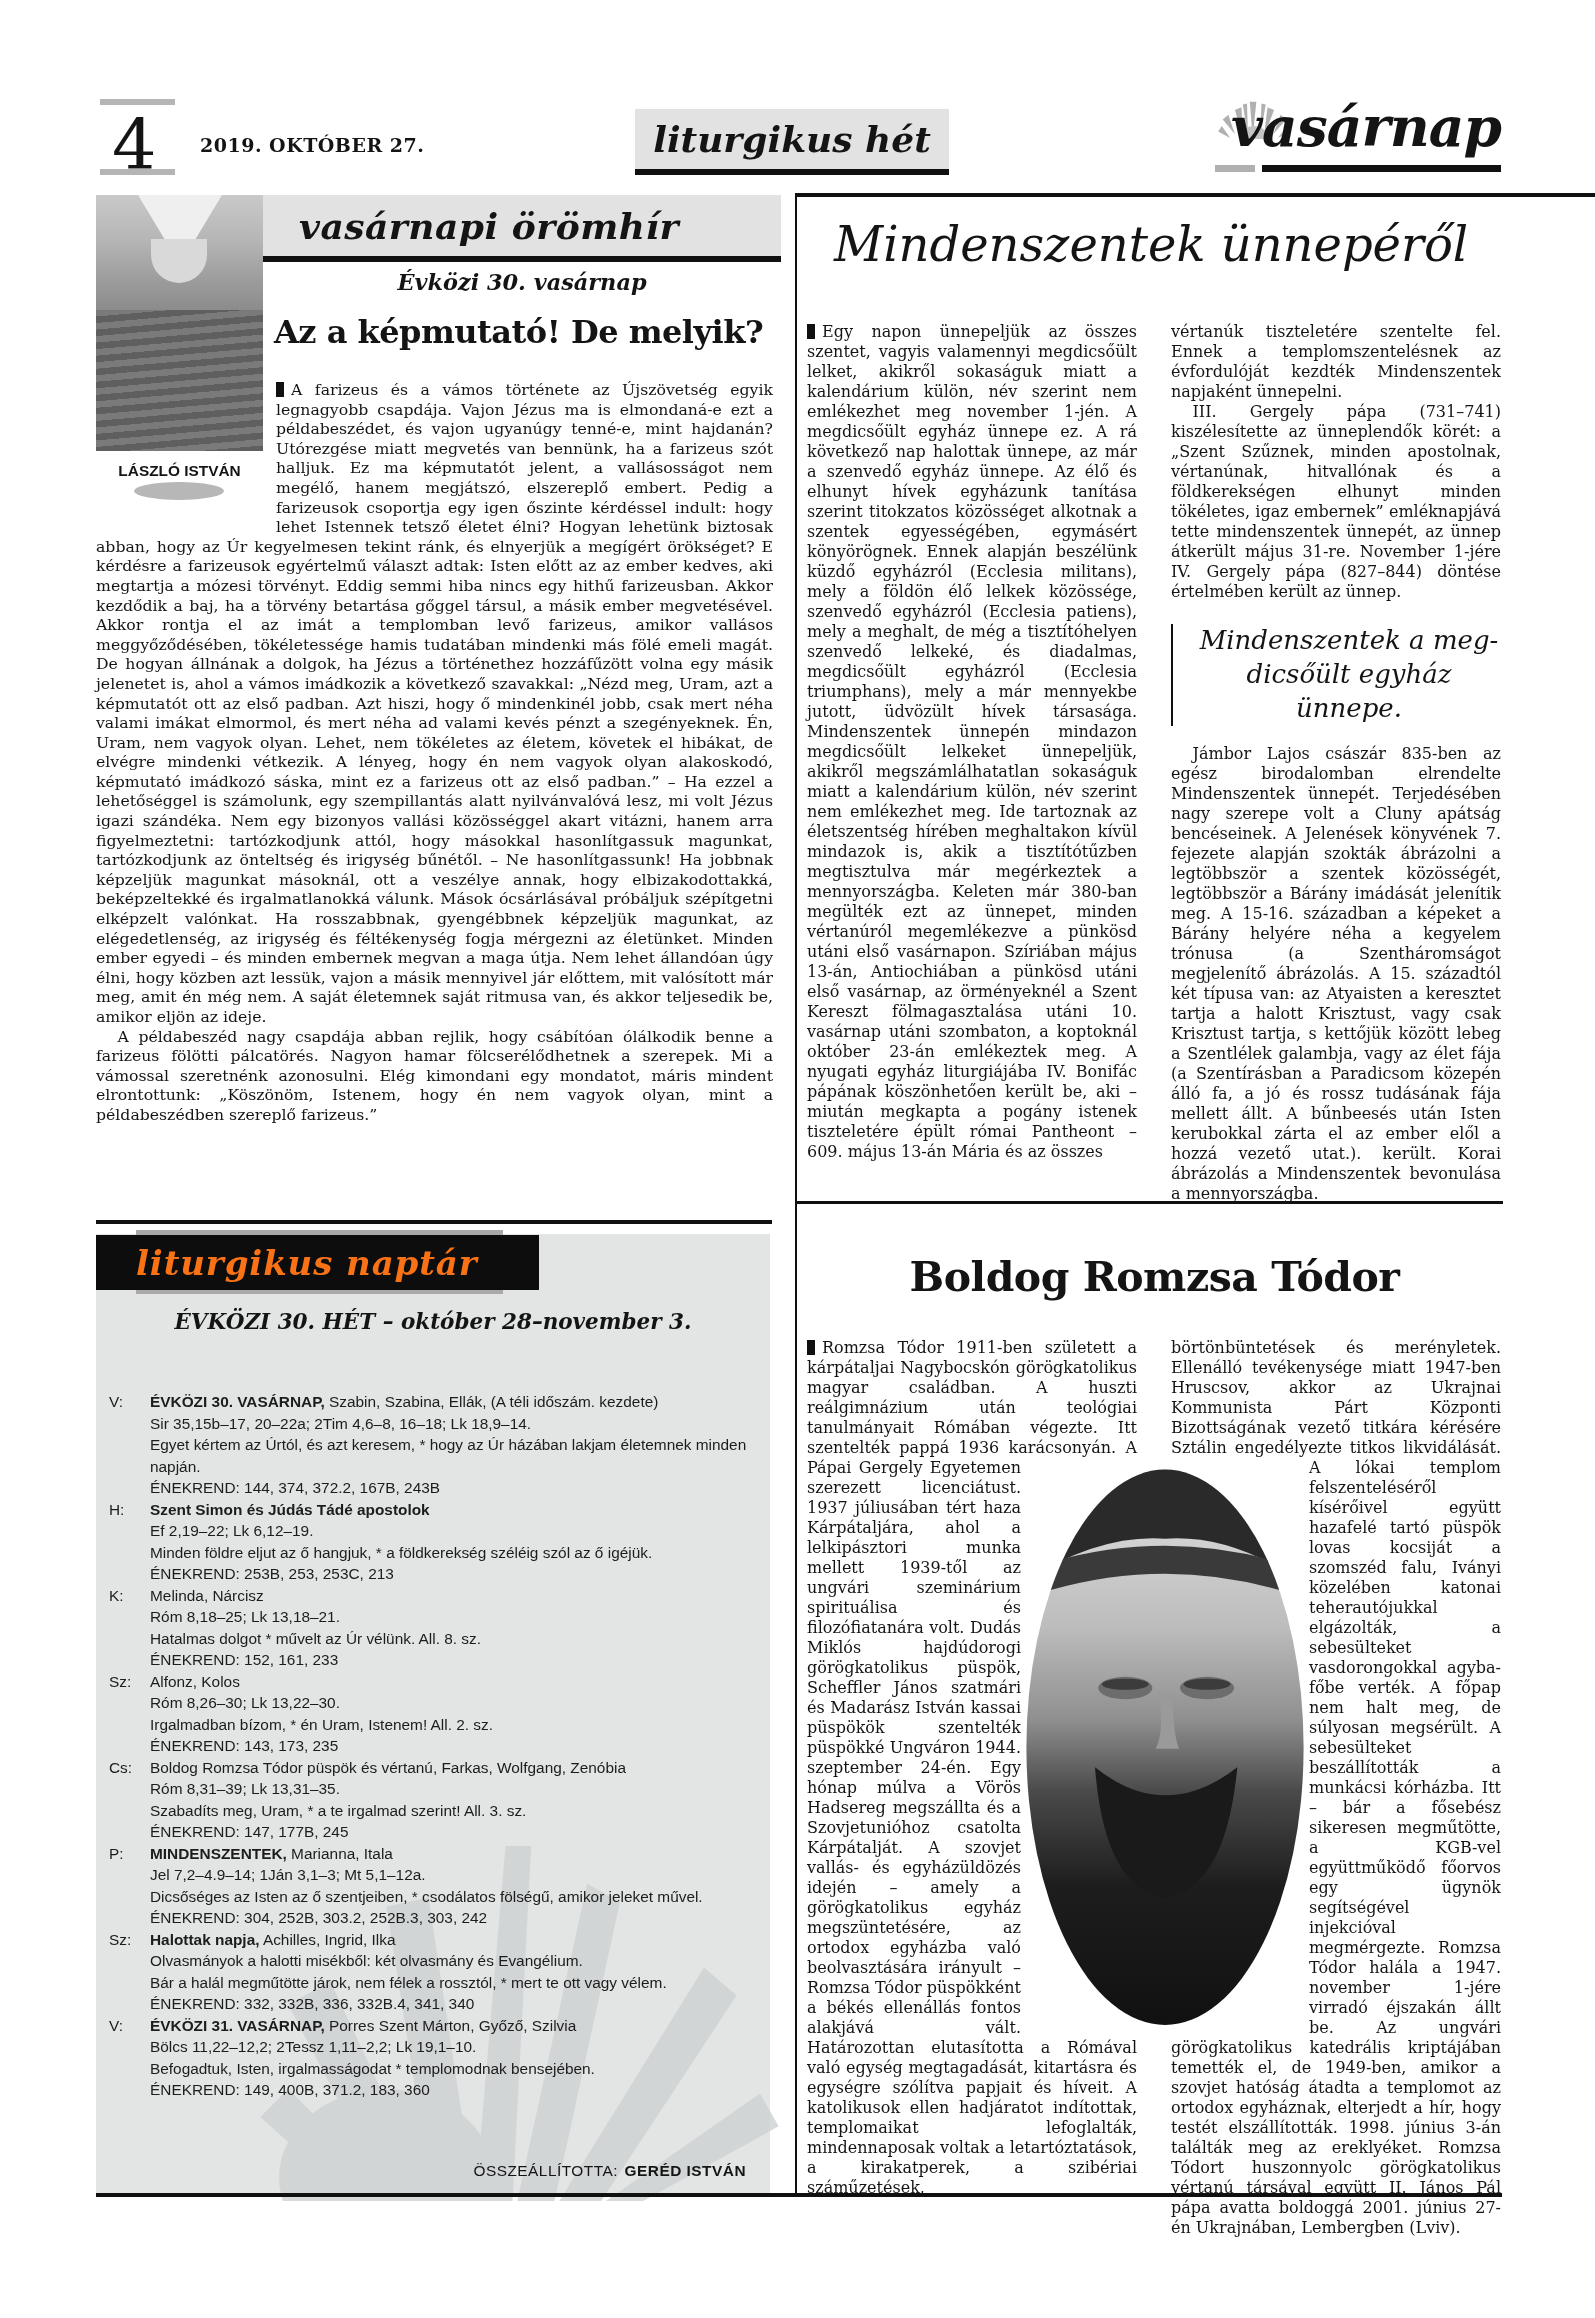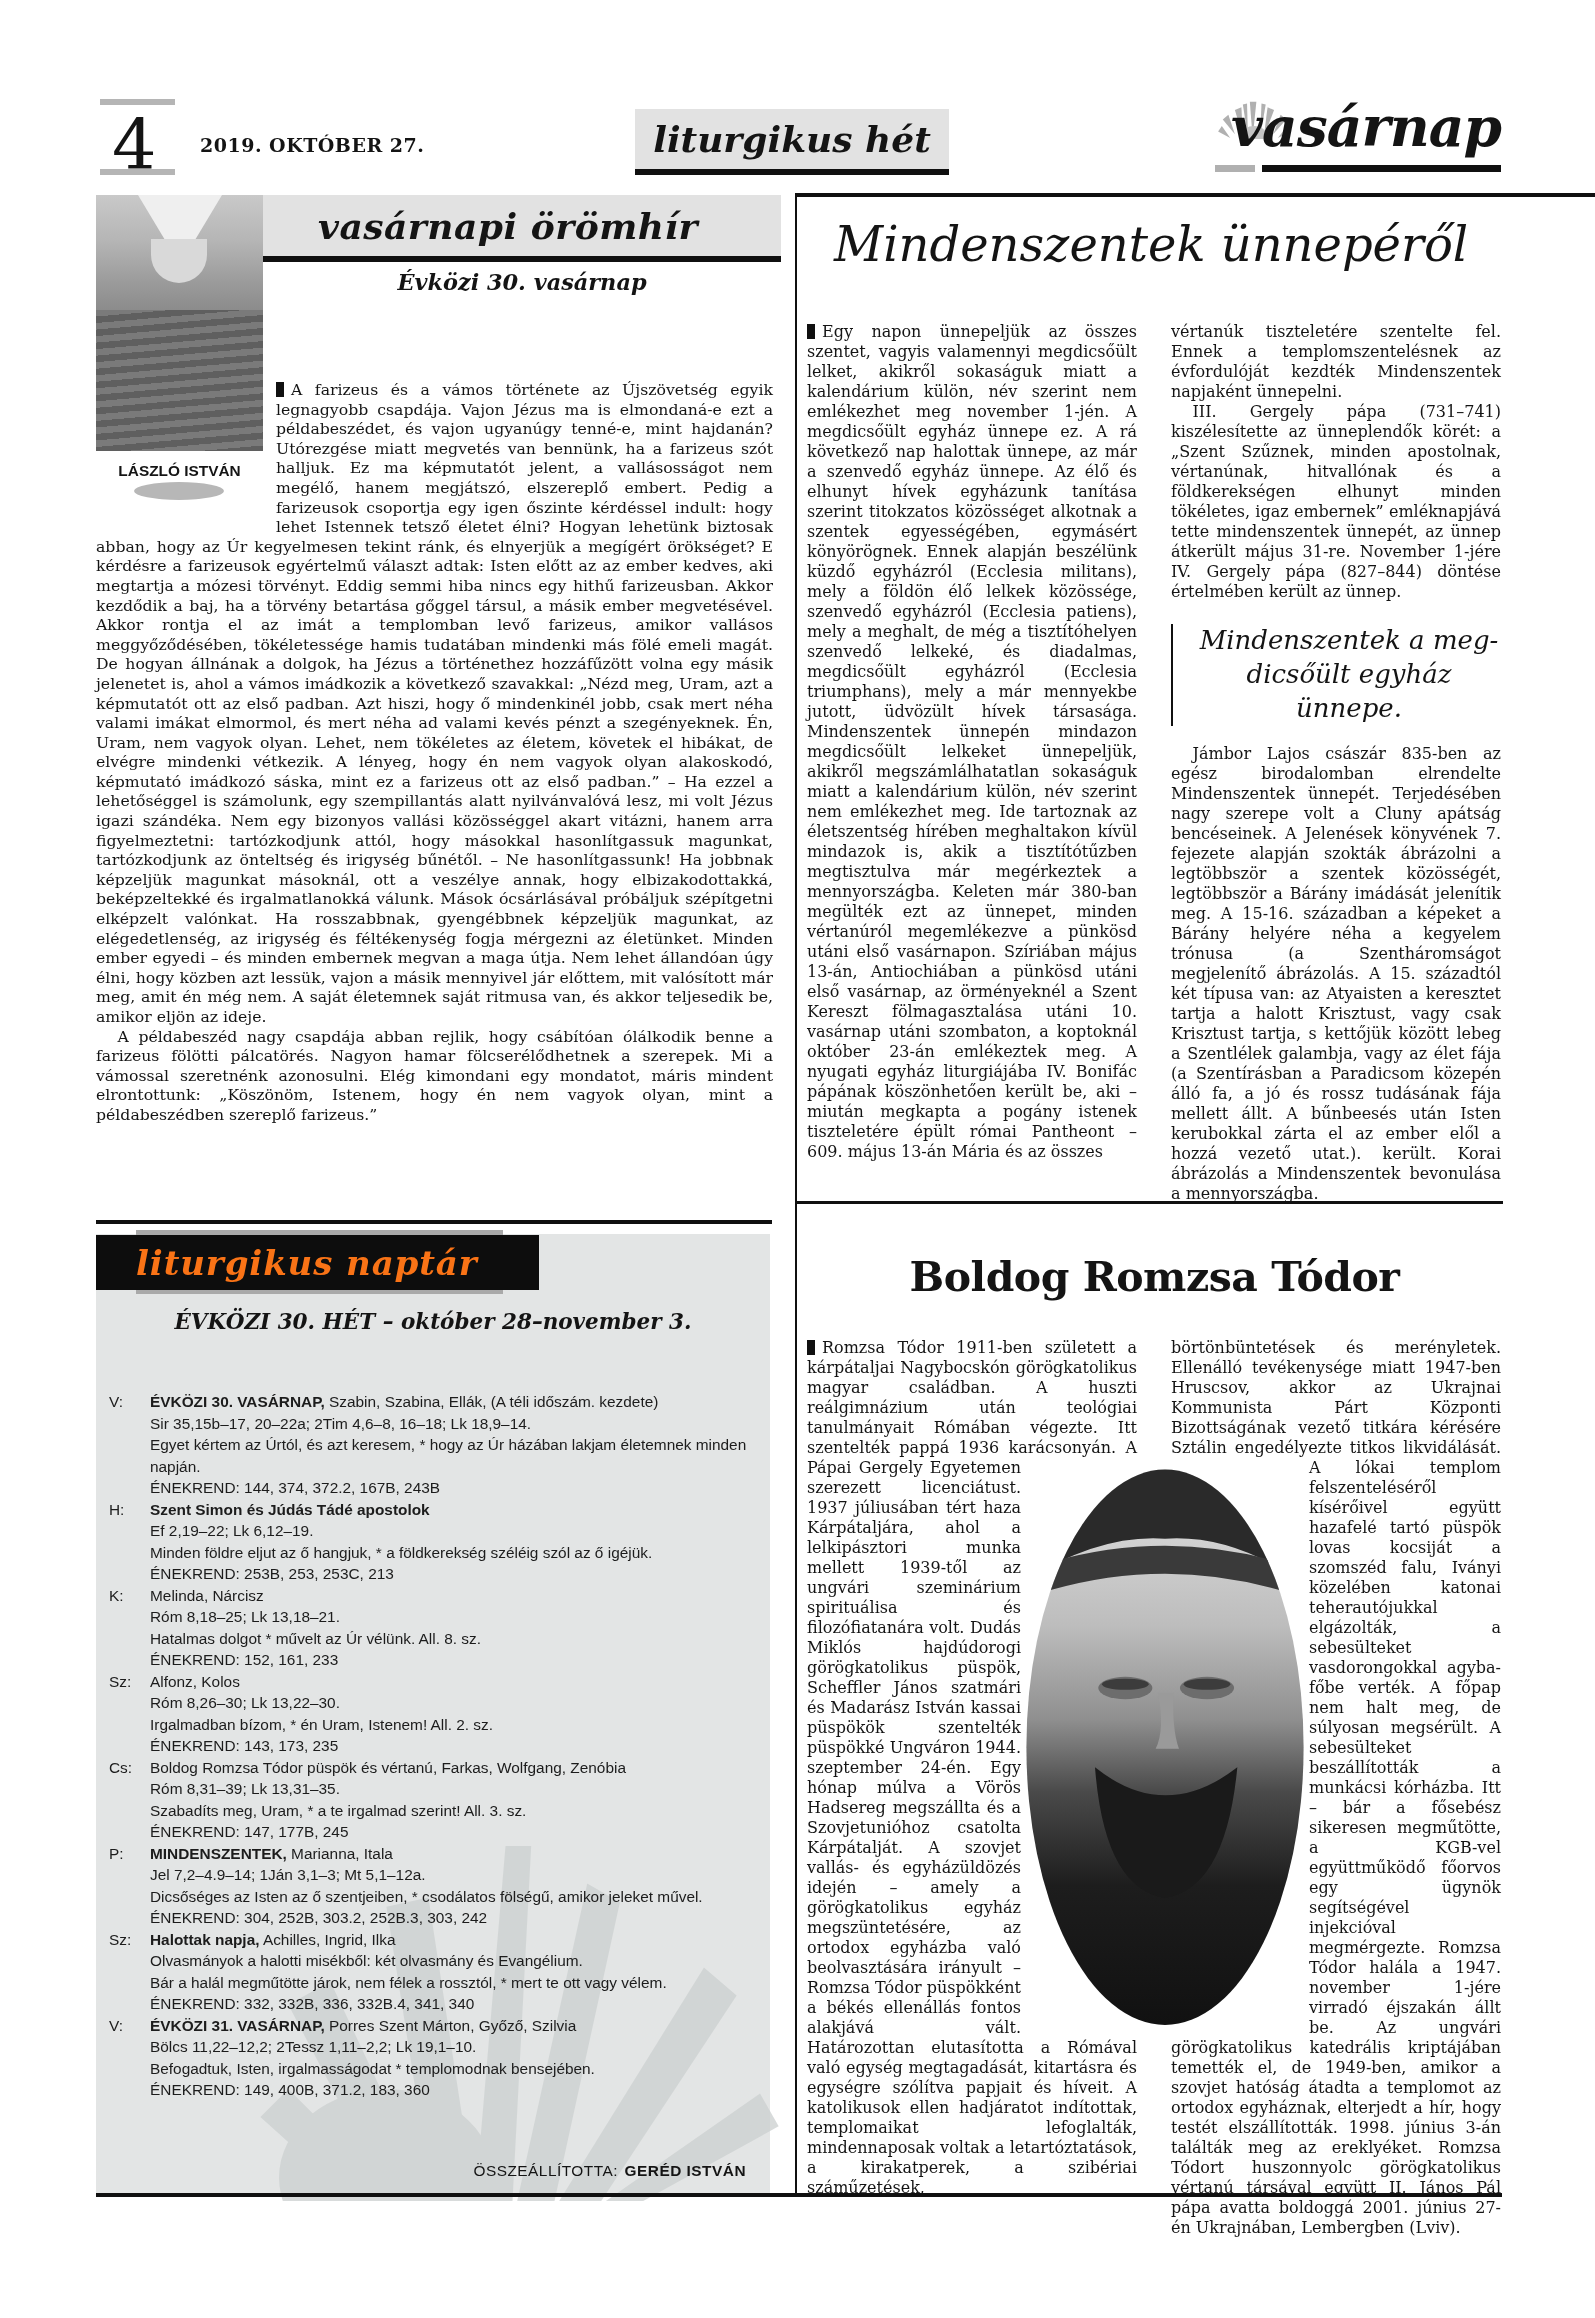--- a/index.html
+++ b/index.html
@@ -23,21 +23,21 @@
   .rule-left{position:absolute;left:96px;top:1220px;width:676px;height:3.7px;background:#101010;}
   .rule-bottom{position:absolute;left:96px;top:2193px;width:1406px;height:4.2px;background:#101010;}
 
   
   .photo{position:absolute;left:96px;top:195px;width:167px;height:256px;background:
     linear-gradient(180deg,#c9c9c9 0%,#b5b5b5 18%,#9b9b9b 34%,#7d7d7d 55%,#6a6a6a 75%,#5c5c5c 100%);}
   .photo .collar{position:absolute;left:42px;top:0;width:0;height:0;border-left:42px solid transparent;border-right:42px solid transparent;border-top:70px solid #efefef;}
   .photo .sweater{position:absolute;left:0;bottom:0;width:100%;height:55%;background:repeating-linear-gradient(175deg,#7a7a7a 0 6.5px,#5f5f5f 6.5px 13px);}
   .photo .neck{position:absolute;left:55px;top:44px;width:56px;height:44px;background:#d9d9d9;border-radius:0 0 28px 28px;}
   .oromhir-band{position:absolute;left:263px;top:195px;width:518px;height:61px;background:#e2e2e2;border-bottom:6px solid #101010;display:flex;align-items:center;}
-  .oromhir-band span{font-family:"DejaVu Serif",serif;font-style:italic;font-weight:bold;font-size:36px;padding-left:36px;letter-spacing:0.5px;margin-left:19px;}
+  .oromhir-band span{font-family:"DejaVu Serif",serif;font-style:italic;font-weight:bold;font-size:36px;padding-left:36px;letter-spacing:0.5px;}
   .kicker{position:absolute;left:263px;top:269px;width:518px;text-align:center;font-family:"DejaVu Serif",serif;font-style:italic;font-weight:bold;font-size:22.4px;}
   .l-title{position:absolute;left:274px;top:316px;width:500px;font-family:"DejaVu Serif",serif;font-weight:bold;font-size:32px;letter-spacing:-0.5px;line-height:1.05;}
   .photo-caption{position:absolute;left:96px;top:462px;width:167px;text-align:center;font-family:"Liberation Sans",sans-serif;font-weight:bold;font-size:15.4px;letter-spacing:0px;}
   .gray-oval{position:absolute;left:134px;top:482px;width:90px;height:18px;background:#b7b7b7;border-radius:50%;}
   .l-article{position:absolute;left:96px;top:380px;width:677px;height:827px;font-family:"DejaVu Serif",serif;font-size:15.7px;line-height:19.6px;text-align:justify;}
   .l-article .photo-float{float:left;width:180px;height:146px;}
   p.bodypar{margin:0;}
   p.indent1{text-indent:21.5px;}
   .lead::before{content:"";display:inline-block;width:8px;height:14.5px;background:#101010;margin-right:7px;vertical-align:-1.9px;}
 
@@ -111,20 +111,21 @@
 
   <div class="photo">
     <div class="sweater"></div>
     <div class="collar"></div>
     <div class="neck"></div>
   </div>
   <div class="oromhir-band">
     <span>vasárnapi örömhír</span>
   </div>
   <div class="kicker">Évközi 30. vasárnap</div>
+  <div class="l-title">Az a képmutató! De melyik?</div>
   <div class="photo-caption">LÁSZLÓ ISTVÁN</div>
   <div class="gray-oval"></div>
 
   <div class="l-article">
     <div class="photo-float"></div>
     <p class="bodypar lead">A farizeus és a vámos története az Újszövetség egyik legnagyobb csapdája. Vajon Jézus ma is elmondaná-e ezt a példabeszédet, és vajon ugyanúgy tenné-e, mint hajdanán? Utórezgése miatt megvetés van bennünk, ha a farizeus szót halljuk. Ez ma képmutatót jelent, a vallásosságot nem megélő, hanem megjátszó, elszereplő embert. Pedig a farizeusok csoportja egy igen őszinte kérdéssel indult: hogy lehet Istennek tetsző életet élni? Hogyan lehetünk biztosak abban, hogy az Úr kegyelmesen tekint ránk, és elnyerjük a megígért örökséget? E kérdésre a farizeusok egyértelmű választ adtak: Isten előtt az az ember kedves, aki megtartja a mózesi törvényt. Eddig semmi hiba nincs egy hithű farizeusban. Akkor kezdődik a baj, ha a törvény betartása gőggel társul, a másik ember megvetésével. Akkor rontja el az imát a templomban levő farizeus, amikor vallásos meggyőződésében, tökéletessége hamis tudatában mindenki más fölé emeli magát. De hogyan állnának a dolgok, ha Jézus a történethez hozzáfűzött volna egy másik jelenetet is, ahol a vámos imádkozik a következő szavakkal: „Nézd meg, Uram, azt a képmutatót ott az első padban. Azt hiszi, hogy ő mindenkinél jobb, csak mert néha valami imákat elmormol, és mert néha ad valami kevés pénzt a szegényeknek. Én, Uram, nem vagyok olyan. Lehet, nem tökéletes az életem, követek el hibákat, de elvégre mindenki vétkezik. A lényeg, hogy én nem vagyok olyan alakoskodó, képmutató imádkozó sáska, mint ez a farizeus ott az első padban.” – Ha ezzel a lehetőséggel is számolunk, egy szempillantás alatt nyilvánvalóvá lesz, mi volt Jézus igazi szándéka. Nem egy bizonyos vallási közösséggel akart vitázni, hanem arra figyelmeztetni: tartózkodjunk attól, hogy másokkal hasonlítgassuk magunkat, tartózkodjunk az önteltség és irigység bűnétől. – Ne hasonlítgassunk! Ha jobbnak képzeljük magunkat másoknál, ott a veszélye annak, hogy elbizakodottakká, beképzeltekké és irgalmatlanokká válunk. Mások ócsárlásával próbáljuk szépítgetni elképzelt valónkat. Ha rosszabbnak, gyengébbnek képzeljük magunkat, az elégedetlenség, az irigység és féltékenység fogja mérgezni az életünket. Minden ember egyedi – és minden embernek megvan a maga útja. Nem lehet állandóan úgy élni, hogy közben azt lessük, vajon a másik mennyivel jár előttem, mit valósított már meg, amit én még nem. A saját életemnek saját ritmusa van, és akkor teljesedik be, amikor eljön az ideje.</p>
     <p class="bodypar indent1">A példabeszéd nagy csapdája abban rejlik, hogy csábítóan ólálkodik benne a farizeus fölötti pálcatörés. Nagyon hamar fölcserélődhetnek a szerepek. Mi a vámossal szeretnénk azonosulni. Elég kimondani egy mondatot, máris mindent elrontottunk: „Köszönöm, Istenem, hogy én nem vagyok olyan, mint a példabeszédben szereplő farizeus.”</p>
   </div>
 
   <div class="r-title">Mindenszentek ünnepéről</div>

